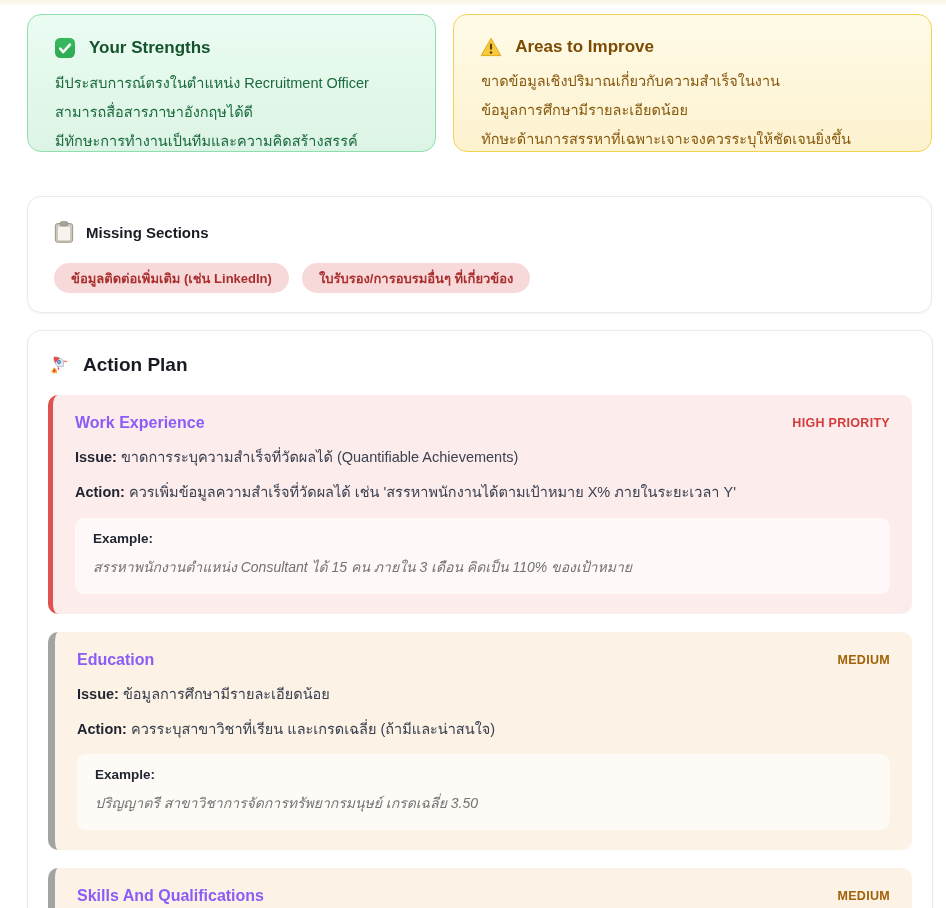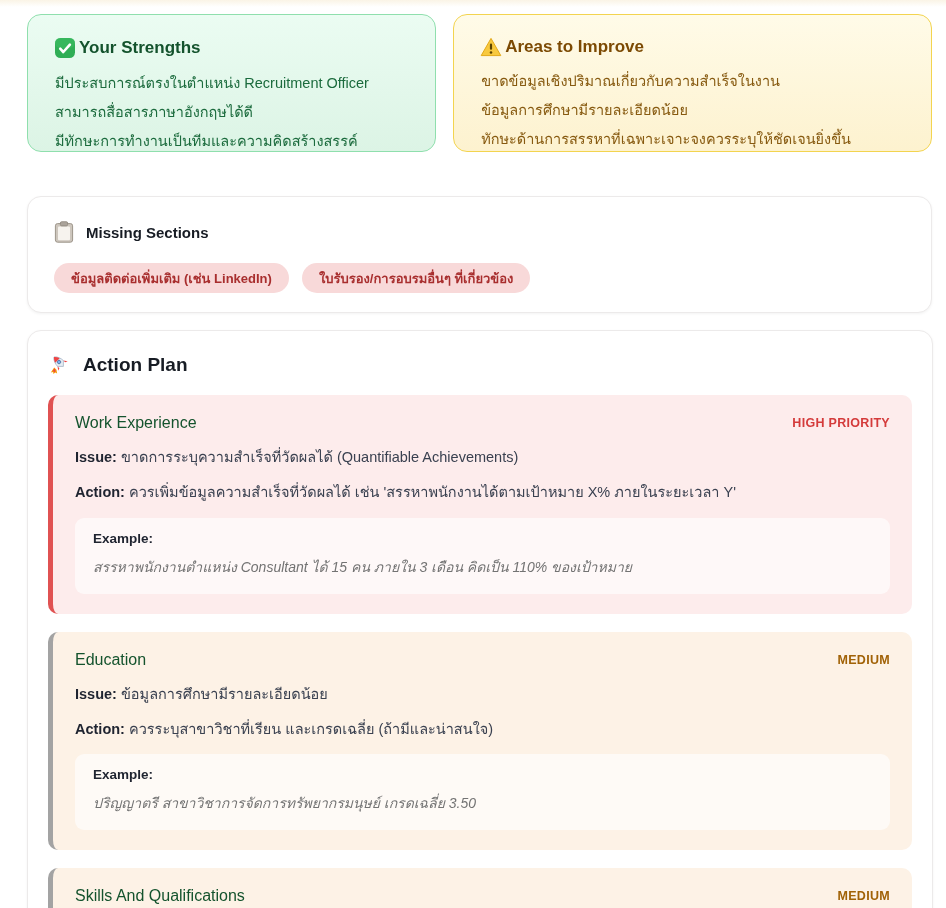--- a/index.html
+++ b/index.html
@@ -13,21 +13,21 @@
     background: linear-gradient(180deg, #faf4e6, #ffffff); }
   .page { padding: 14px 14px 0 27px; position: relative; }
 
   
   .row-top { display: flex; gap: 17px; margin-bottom: 44px; }
   .tint-card { height: 138px; border-radius: 14px; padding: 22px 26px; }
   .card-strengths { width: 441px; border: 1px solid #8fdfad;
     background: linear-gradient(180deg, #ebfcf2, #dcf4e5); }
   .card-improve { width: 517px; border: 1px solid #f3d44f;
     background: linear-gradient(180deg, #fffbe8, #fdf2cf); }
-  .tint-head { display: flex; align-items: center; gap: 3px;
+  .tint-head { display: flex; align-items: center; gap: 13px;
     font-size: 17px; font-weight: 700; margin-bottom: 10px; }
   .card-strengths .tint-head { color: #14532d; }
   .card-improve .tint-head { color: #7c4a03; }
   .tint-list { list-style: none; padding-left: 1px; }
   .tint-list li { font-size: 14.5px; line-height: 29px; white-space: nowrap; }
   .card-strengths .tint-list li { color: #1b6b3d; }
   .card-improve .tint-list li { color: #875a10; }
 
   
   .white-card { width: 905px; background: #ffffff; border: 1px solid #eceaea;
@@ -41,24 +41,24 @@
   .badges { display: flex; gap: 13px; }
   .badge { background: #f8d9d9; color: #a82e2e; font-weight: 700;
     font-size: 13px; line-height: 1; padding: 9px 17px 8px; border-radius: 17px;
     white-space: nowrap; }
 
   
   .card-plan { width: 906px; padding: 22px 20px; border-radius: 14px; }
   .card-plan .section-head { font-size: 19px; margin-bottom: 19px; }
   .action-card { border-radius: 10px; padding: 17px 22px 20px; margin-bottom: 18px; }
   .action-card.high { background: #fdecec; border-left: 5px solid #e05252; }
-  .action-card.medium { background: #fdf2e6; border-left: 5px solid #a3a3a3; }
+  .action-card.medium { background: #fdf2e6; border-left: 7px solid #a3a3a3; }
   .action-head { display: flex; justify-content: space-between; align-items: center;
     margin-top: 2px; }
-  .action-title { font-size: 16px; font-weight: 400; color: #14532d; }
+  .action-title { font-size: 16px; font-weight: 700; color: #8b5cf6; }
   .priority { font-size: 12.5px; font-weight: 800; letter-spacing: .3px; }
   .priority.high { color: #d43b3b; }
   .priority.medium { color: #a16207; }
   .line { font-size: 14.5px; color: #3a4150; margin-top: 15px; line-height: 1.4; }
   .line strong { color: #1f2430; font-weight: 700; }
   .example-box { margin-top: 15px; background: rgba(255,255,255,.62);
     border-radius: 9px; padding: 13px 18px 16px; }
   .example-label { font-size: 13.5px; font-weight: 700; color: #1f2430; margin-bottom: 10px; }
   .example-text { font-size: 14px; font-style: italic; color: #737373; }
 

